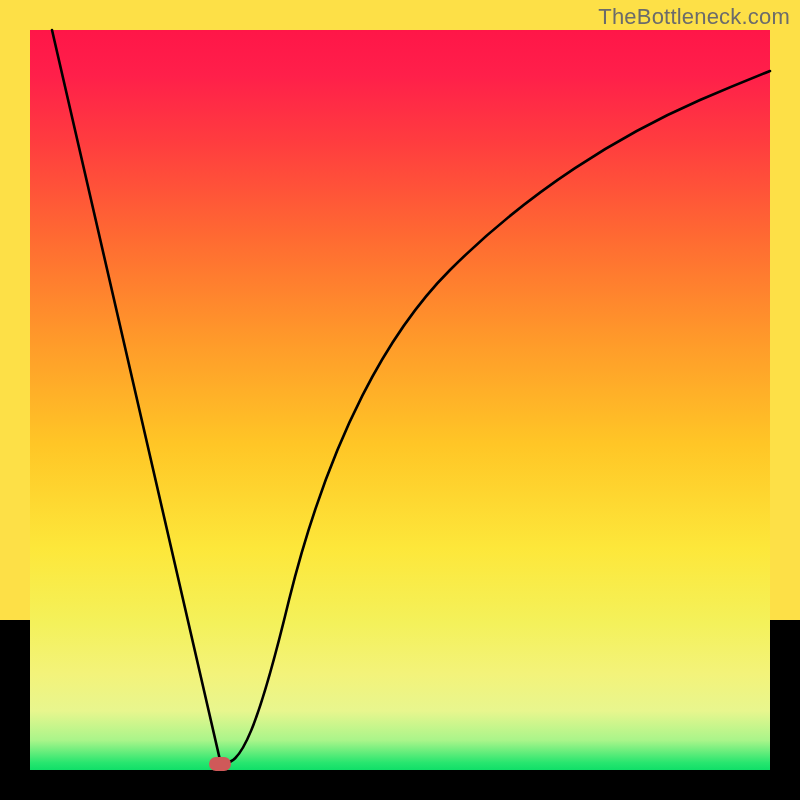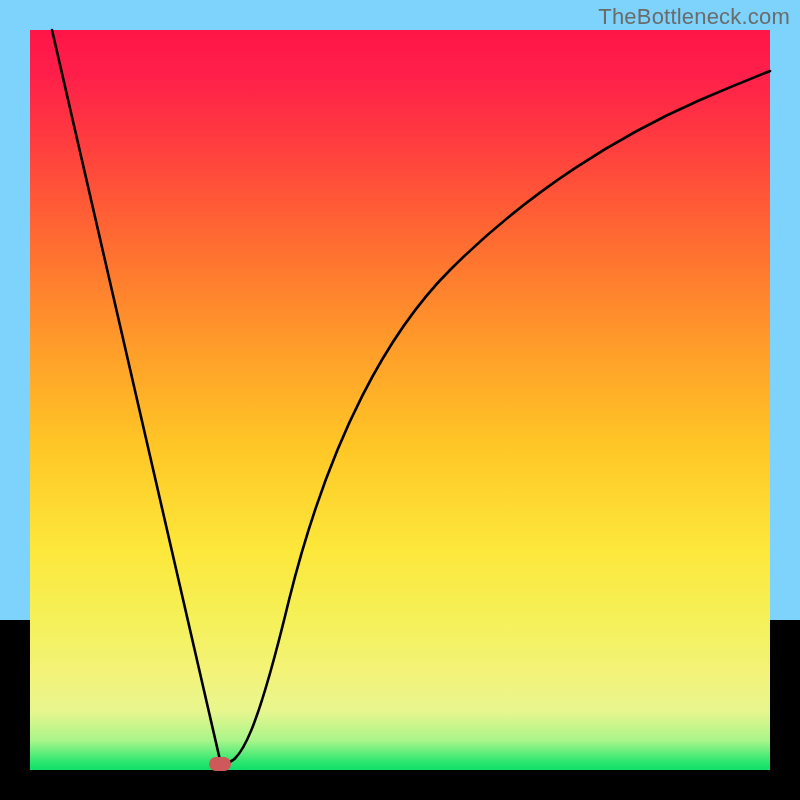--- a/index.html
+++ b/index.html
@@ -8,21 +8,21 @@
     width: 800px;
     height: 800px;
     overflow: hidden;
     background: #000;
     font-family: Arial, Helvetica, sans-serif;
   }
   .frame {
     position: relative;
     width: 800px;
     height: 620px;
-    background: #7dd3fc;
+    background: #fde047;
   }
   .plot-bg {
     position: absolute;
     left: 30px;
     top: 30px;
     width: 740px;
     height: 740px;
     background: linear-gradient(to bottom,
       #ff1648 0%,
       #ff1f4a 6%,

